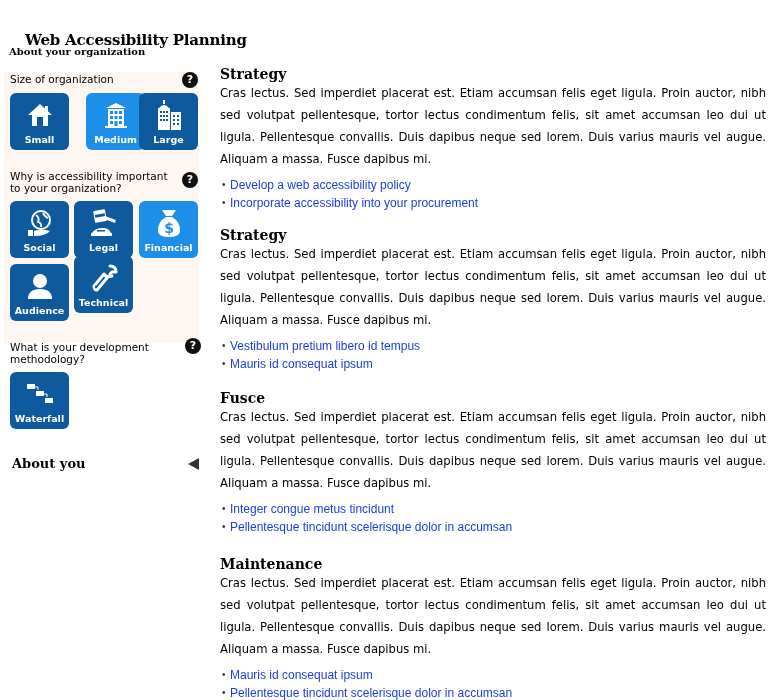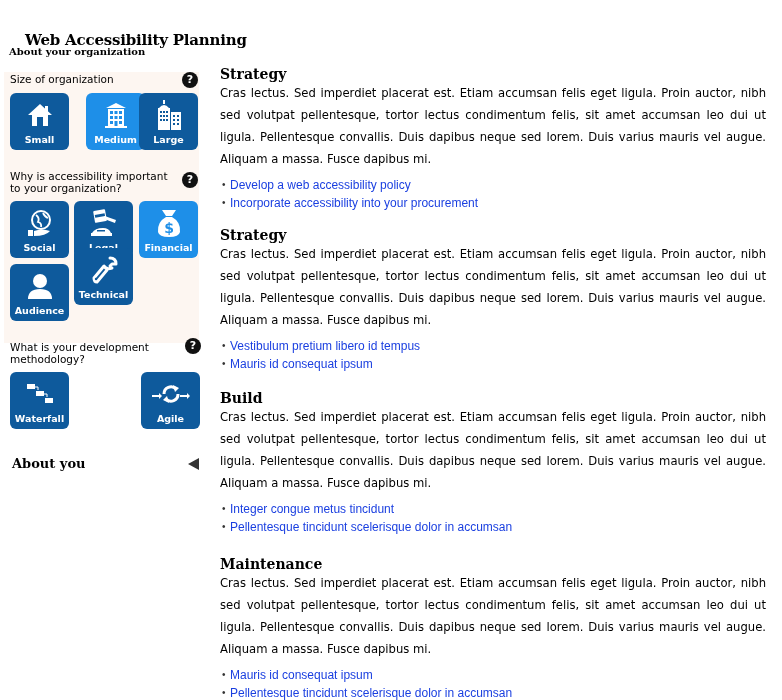--- a/index.html
+++ b/index.html
@@ -146,21 +146,21 @@
   </div>
   <div class="tile" style="left:10px; top:264px;">
     <div class="tile-icon">
       <svg width="28" height="28" viewBox="0 0 28 28">
           <circle cx="14" cy="9" r="7" fill="#fff"></circle>
           <path d="M2 27 Q2 17 14 17 Q26 17 26 27 Z" fill="#fff"></path>
         </svg>
     </div>
     <div class="tile-label">Audience</div>
   </div>
-  <div class="tile" style="left:74px; top:248px;padding-left:7px;">
+  <div class="tile" style="left:74px; top:256px;padding-left:7px;">
     <div class="tile-icon">
       <svg width="28" height="28" viewBox="0 0 28 28">
           <path d="M20 2 Q26 2 26 8 L22 8 L20 10 L22 12 Q16 14 14 10 L4 22 Q4 26 7 26 L17 14" fill="none" stroke="#fff" stroke-width="3" stroke-linecap="round" stroke-linejoin="round"></path>
           <circle cx="6" cy="23" r="1.2" fill="#0e5a9c"></circle>
         </svg>
     </div>
     <div class="tile-label">Technical</div>
   </div>
 
   <div class="q-label sans" style="top:341px; width:165px;">What is your development methodology?</div>
@@ -170,35 +170,20 @@
     <div class="tile-icon">
       <svg width="30" height="24" viewBox="0 0 30 24">
           <rect x="2" y="2" width="8" height="5" fill="#fff"></rect>
           <rect x="11" y="9" width="8" height="5" fill="#fff"></rect>
           <rect x="20" y="16" width="8" height="5" fill="#fff"></rect>
           <path d="M10 5 L13 5 L13 8 M19 12 L22 12 L22 15" fill="none" stroke="#fff" stroke-width="1"></path>
         </svg>
     </div>
     <div class="tile-label">Waterfall</div>
   </div>
-  <div class="tile" style="left:141px; top:372px;">
-    <div class="tile-icon">
-      <svg width="40" height="28" viewBox="0 0 40 28">
-          <path d="M13 14 A7 7 0 0 1 25 9" fill="none" stroke="#fff" stroke-width="3"></path>
-          <path d="M27 14 A7 7 0 0 1 15 19" fill="none" stroke="#fff" stroke-width="3"></path>
-          <path d="M22 5 L28 8 L24 12 Z" fill="#fff"></path>
-          <path d="M18 23 L12 20 L16 16 Z" fill="#fff"></path>
-          <path d="M1 16 L8 16" stroke="#fff" stroke-width="2"></path>
-          <path d="M8 13 L11 16 L8 19 Z" fill="#fff"></path>
-          <path d="M29 16 L36 16" stroke="#fff" stroke-width="2"></path>
-          <path d="M36 13 L39 16 L36 19 Z" fill="#fff"></path>
-        </svg>
-    </div>
-    <div class="tile-label">Agile</div>
-  </div>
 
   <h2 id="about-you" class="serif">About you</h2>
   <div id="about-you-toggle"></div>
 </div>
 
 <div id="main">
   <div class="section" style="top:66px;">
     <h2 class="serif">Strategy</h2>
     <p class="sans">Cras lectus. Sed imperdiet placerat est. Etiam accumsan felis eget ligula. Proin auctor, nibh sed volutpat pellentesque, tortor lectus condimentum felis, sit amet accumsan leo dui ut ligula. Pellentesque convallis. Duis dapibus neque sed lorem. Duis varius mauris vel augue. Aliquam a massa. Fusce dapibus mi.</p>
     <ul>
@@ -210,21 +195,21 @@
   <div class="section" style="top:227px;">
     <h2 class="serif">Strategy</h2>
     <p class="sans">Cras lectus. Sed imperdiet placerat est. Etiam accumsan felis eget ligula. Proin auctor, nibh sed volutpat pellentesque, tortor lectus condimentum felis, sit amet accumsan leo dui ut ligula. Pellentesque convallis. Duis dapibus neque sed lorem. Duis varius mauris vel augue. Aliquam a massa. Fusce dapibus mi.</p>
     <ul>
       <li class="arial"><span class="bullet">•</span><a>Vestibulum pretium libero id tempus</a></li>
       <li class="arial"><span class="bullet">•</span><a>Mauris id consequat ipsum</a></li>
     </ul>
   </div>
 
   <div class="section" style="top:390px;">
-    <h2 class="serif">Build</h2>
+    <h2 class="serif">Fusce</h2>
     <p class="sans">Cras lectus. Sed imperdiet placerat est. Etiam accumsan felis eget ligula. Proin auctor, nibh sed volutpat pellentesque, tortor lectus condimentum felis, sit amet accumsan leo dui ut ligula. Pellentesque convallis. Duis dapibus neque sed lorem. Duis varius mauris vel augue. Aliquam a massa. Fusce dapibus mi.</p>
     <ul>
       <li class="arial"><span class="bullet">•</span><a>Integer congue metus tincidunt</a></li>
       <li class="arial"><span class="bullet">•</span><a>Pellentesque tincidunt scelerisque dolor in accumsan</a></li>
     </ul>
   </div>
 
   <div class="section" style="top:556px;">
     <h2 class="serif">Maintenance</h2>
     <p class="sans">Cras lectus. Sed imperdiet placerat est. Etiam accumsan felis eget ligula. Proin auctor, nibh sed volutpat pellentesque, tortor lectus condimentum felis, sit amet accumsan leo dui ut ligula. Pellentesque convallis. Duis dapibus neque sed lorem. Duis varius mauris vel augue. Aliquam a massa. Fusce dapibus mi.</p>

